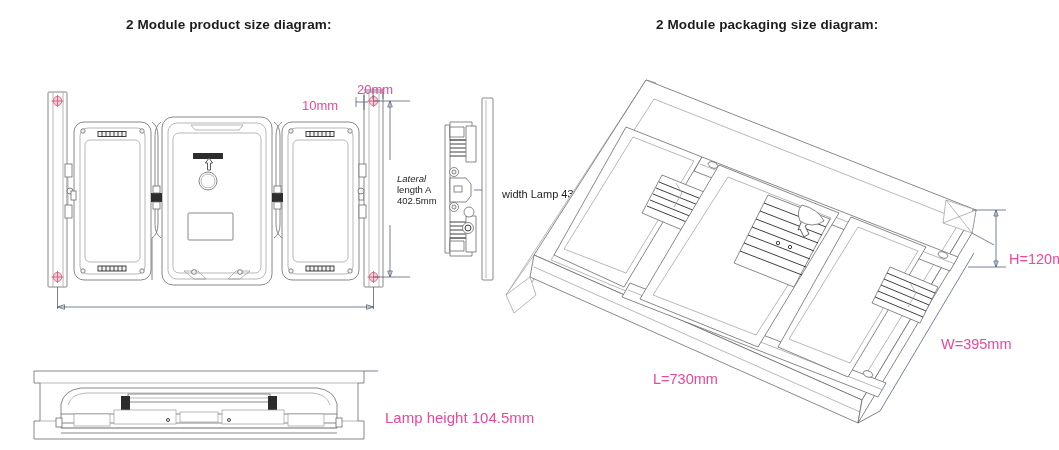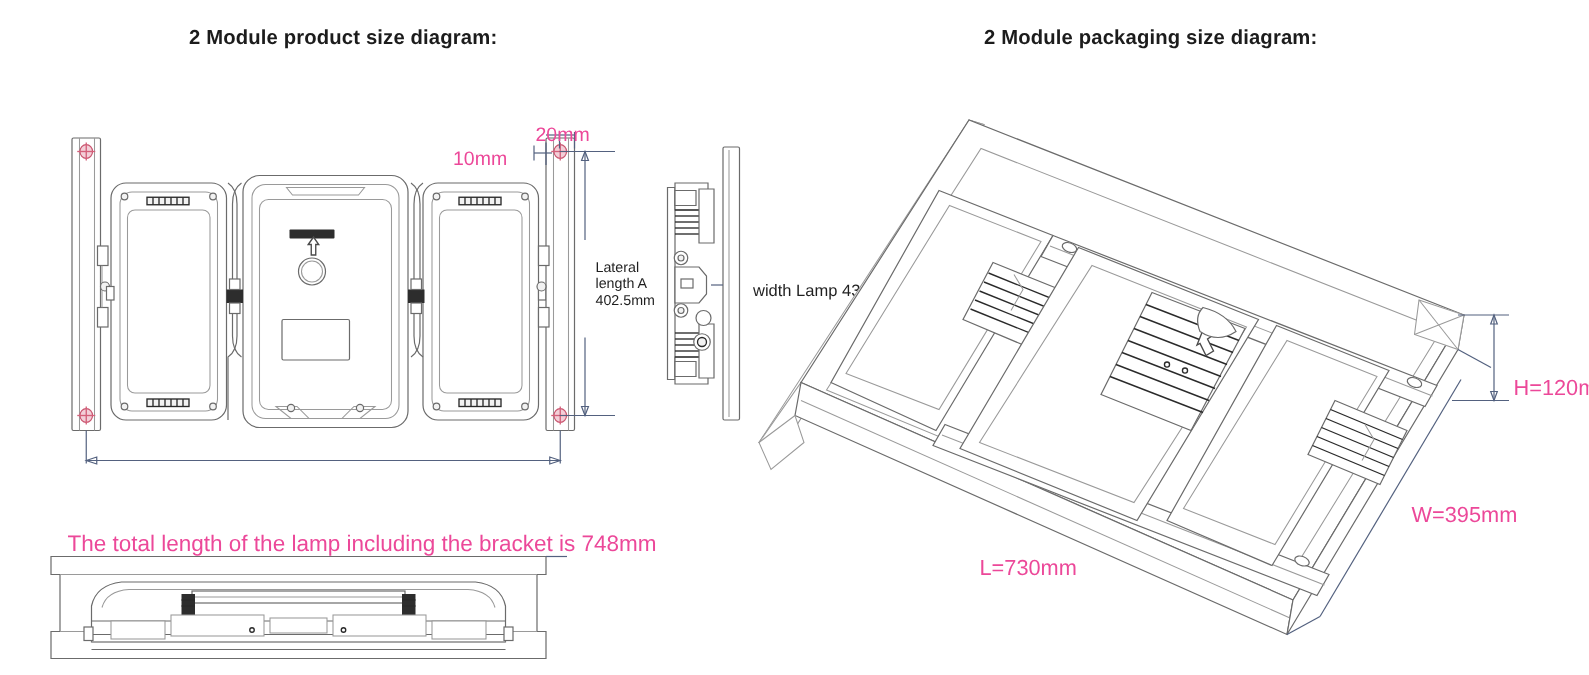--- a/index.html
+++ b/index.html
@@ -307,29 +307,29 @@
 
       <line class="ln" x1="45" y1="433" x2="321" y2="433"></line>
     </g>
 
     <line class="ln-b" x1="348" y1="371" x2="362" y2="371"></line>
   </svg>
 
   <div class="dimlabel dim-md" style="left:286px; top:98px;">10mm</div>
   <div class="dimlabel dim-md" style="left:341px; top:82px;">20mm</div>
 
-  <div class="dimlabel dim-blk" style="left:381px; top:173px;">Lateral</div>
+  <div class="dimlabel dim-blk" style="left:381px; top:173px;font-style:italic;">Lateral</div>
   <div class="dimlabel dim-blk" style="left:381px; top:184px;">length A</div>
   <div class="dimlabel dim-blk" style="left:381px; top:195px;">402.5mm</div>
 
   <div class="dimlabel dim-sm" style="left:486px; top:188px; color:#1f1f1f;">width Lamp 430mm</div>
 
 
-  <div class="dimlabel dim-xl" style="left:29px; top:354px;">The total length of the lamp including the bracket is 748mm</div>
-
+
+  <div class="dimlabel dim-xl" style="left:369px; top:409px;">Lamp height 104.5mm</div>
 
   <svg width="560" height="400" style="left:490px; top:55px;" viewBox="0 0 560 400">
 
     <g>
 
       <path class="ln-l fillw" d="M0 240 L140 25 L150 28 L14 246 Z"></path>
       <path class="ln-l fillw" d="M140 25 L150 28 L128 88 L122 84 Z"></path>
       <path class="ln-l fillw" d="M0 240 L14 246 L40 205 L28 200 Z"></path>
 
       <path class="ln fillw" d="M28 200 L140 25 L470 155 L356 345 Z"></path>

